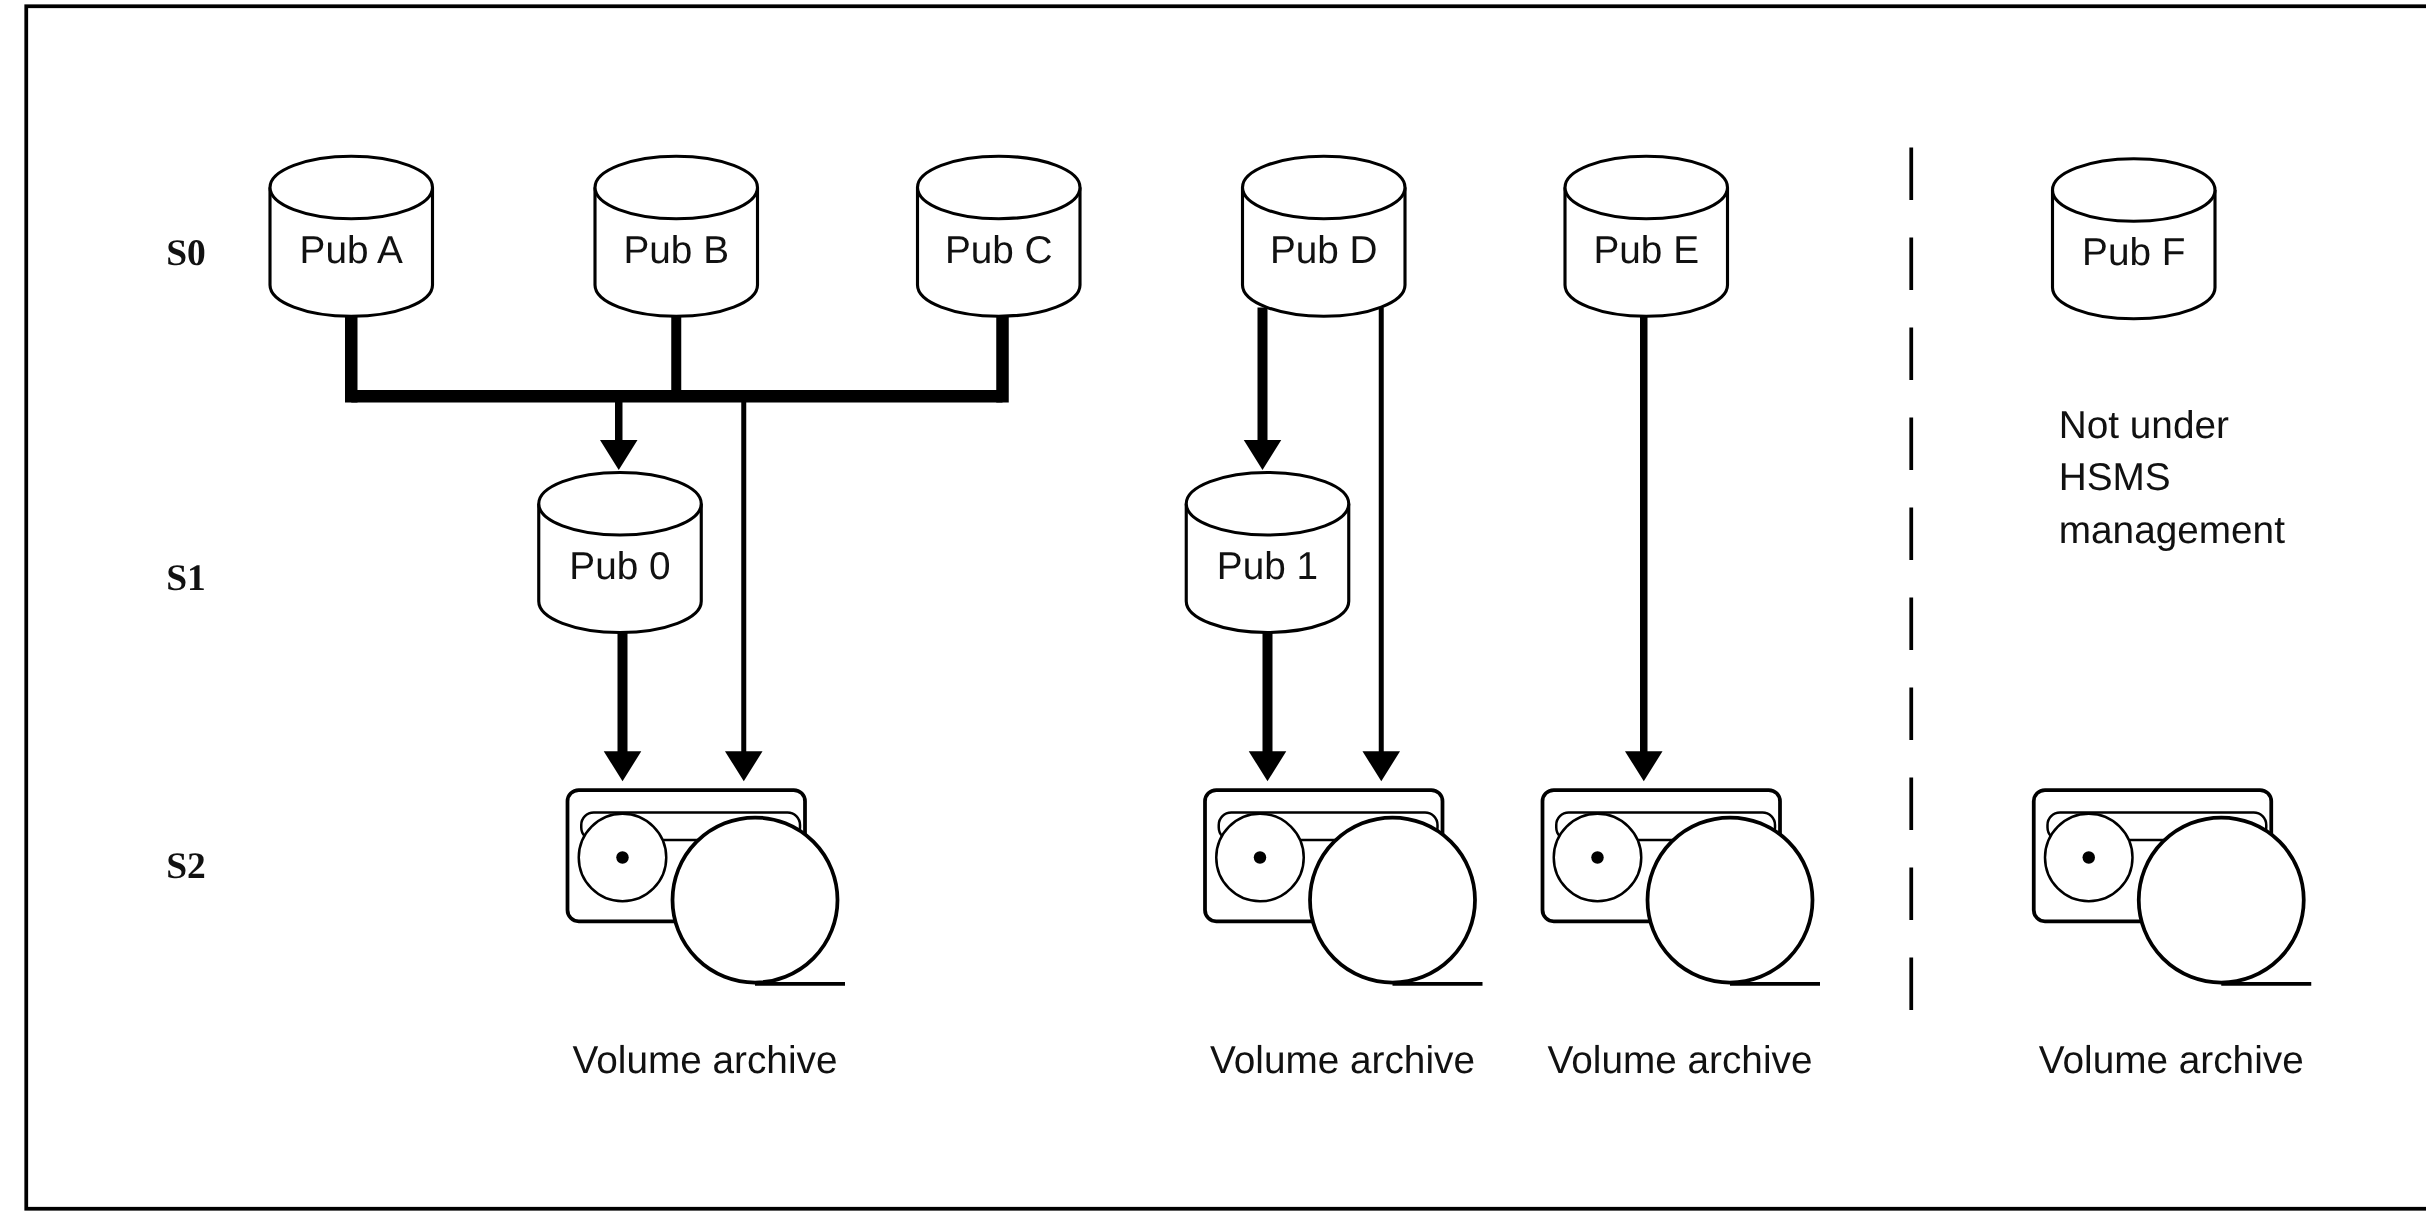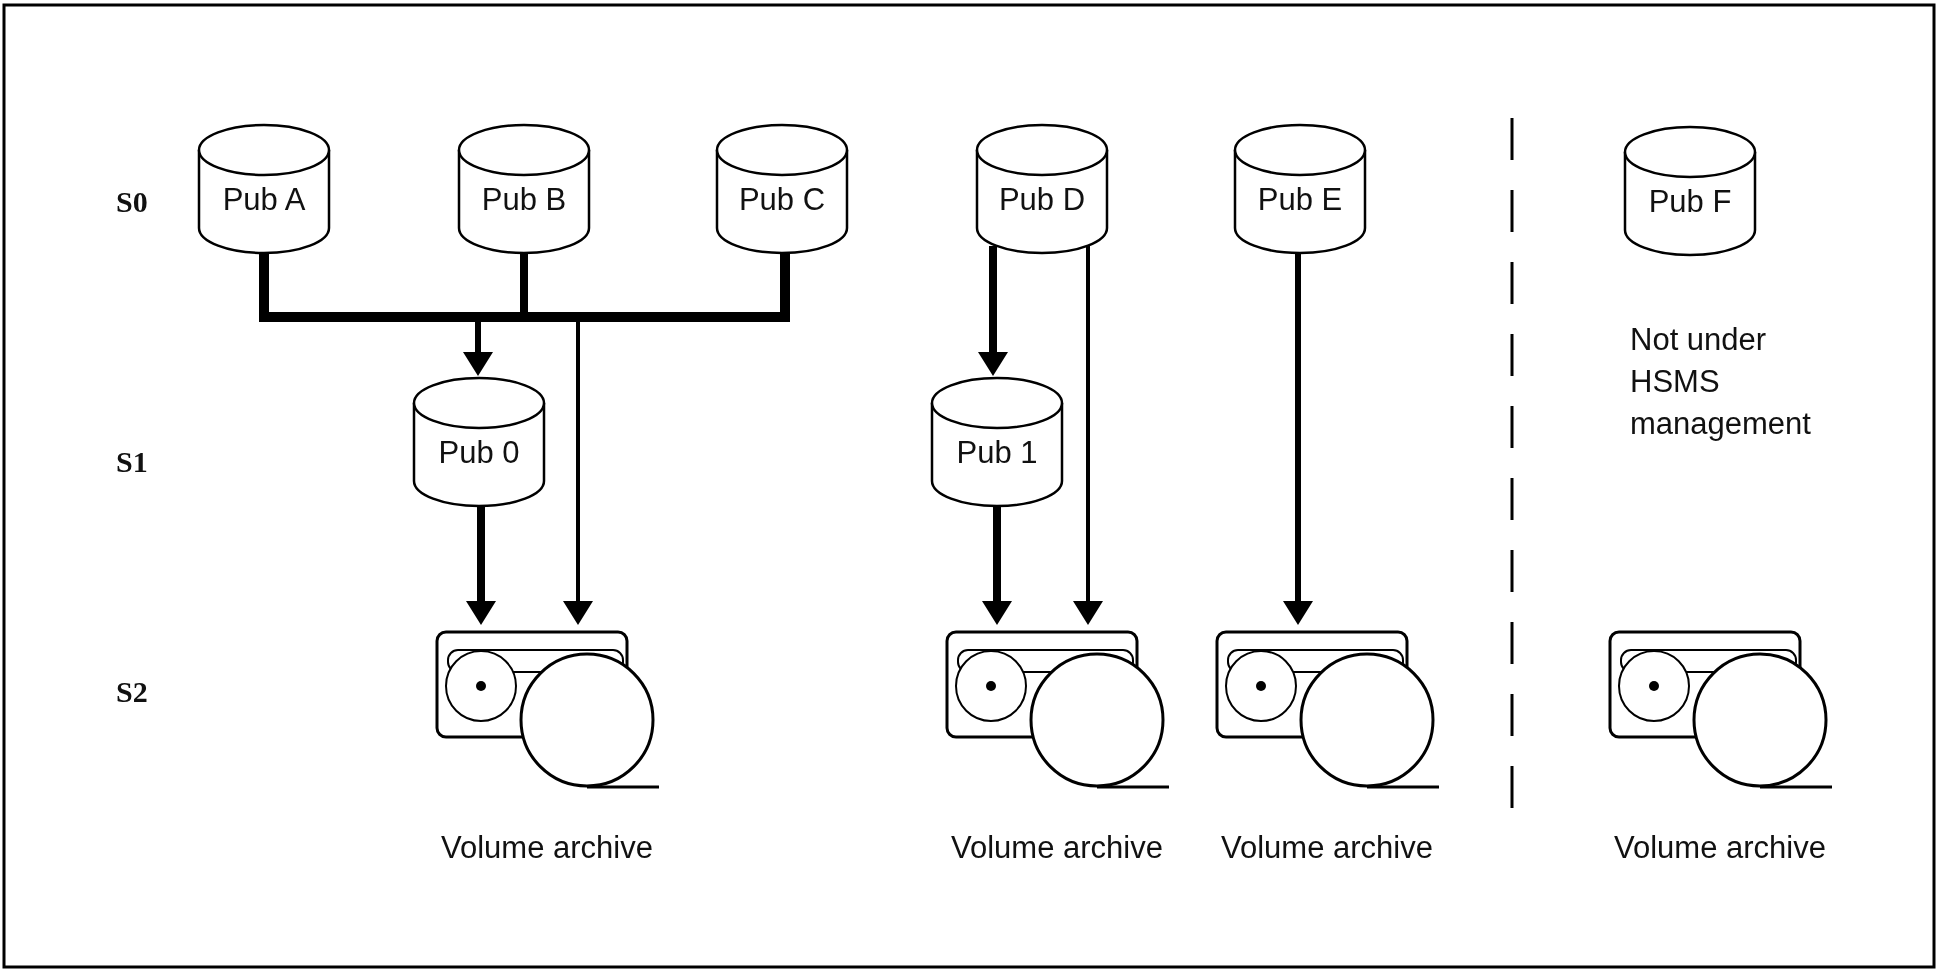--- a/index.html
+++ b/index.html
@@ -1,17 +1,17 @@
 <!DOCTYPE html>
 <html><head>
 <meta charset="utf-8">
 <style>
   html, body { margin: 0; padding: 0; background: #ffffff; }
   body { width: 1941px; height: 977px; overflow: hidden; }
-  #stage { position: absolute; left: 0; top: 0; width: 1548px; height: 977px; border-radius: 29px; }
+  #stage { position: absolute; left: 17px; top: 0; width: 1548px; height: 977px; border-radius: 29px; }
   svg text { font-family: "Liberation Sans", sans-serif; fill: #111111; }
   .level-label { font-weight: bold; font-size: 30px; font-family: "Liberation Serif", serif; }
   .disk-label { font-size: 31px; }
   .caption { font-size: 31px; }
   .note { font-size: 31px; }
 </style>
 </head>
 <body>
 
 <div id="stage">

